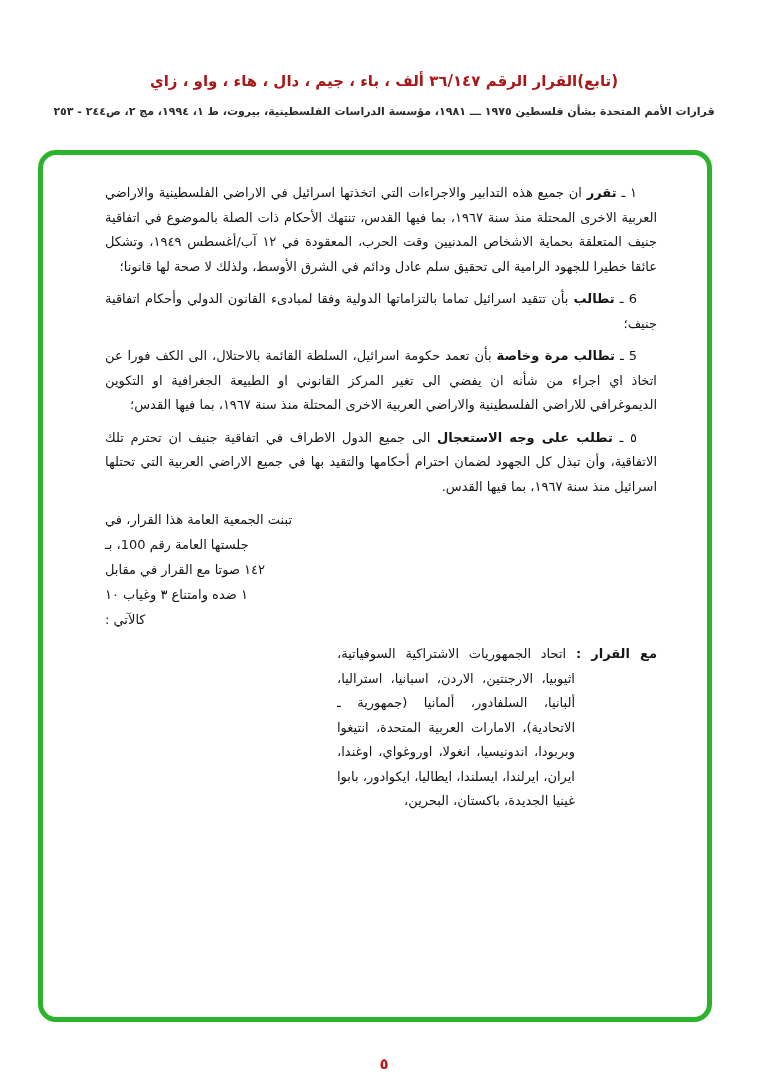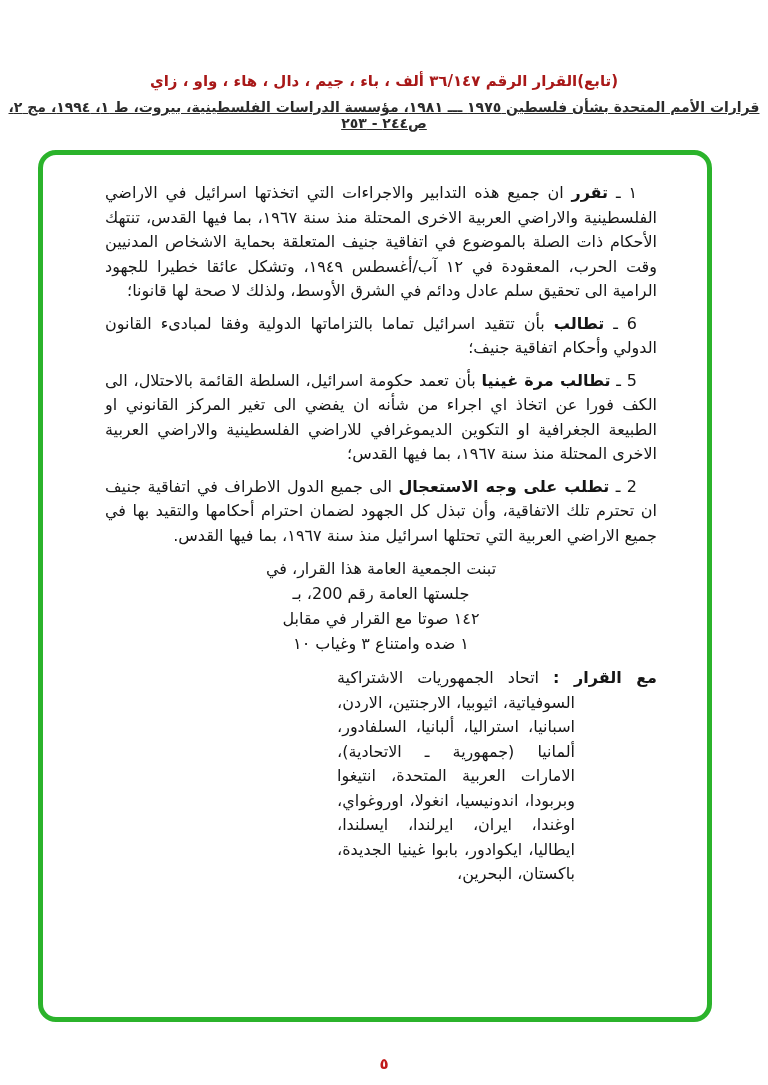--- a/index.html
+++ b/index.html
@@ -23,53 +23,52 @@
     width: 768px;
     text-align: center;
     direction: rtl;
   }
   .doc-title {
     font-size: 15px;
     font-weight: bold;
     color: #a81818;
   }
   .doc-source {
-    margin-top: 9px;
-    font-size: 14px;
+    margin-top: 15px;
+    font-size: 11px;
     font-weight: bold;
     color: #2b2b2b;
-    text-decoration: underline;
   }
   .green-frame {
     position: absolute;
     left: 38px;
     top: 150px;
     width: 674px;
     height: 872px;
     border: 5px solid #2bb32b;
     border-radius: 18px;
     background: #ffffff;
     overflow: hidden;
   }
   .resolution-body {
     direction: rtl;
     padding: 26px 50px 0 62px;
-    font-size: 16px;
+    font-size: 13px;
     line-height: 24.5px;
     text-align: justify;
     color: #161616;
   }
   .clause {
     margin: 0 0 8px 0;
     text-indent: 20px;
   }
   .clause-lead { font-weight: bold; }
   .adoption-note {
     margin: 6px 0 10px 0;
-    text-align: center;
+    text-align: left;
   }
   .adoption-line { line-height: 25px; }
   .vote-with {
     width: 320px;
     padding-right: 82px;
     text-indent: -82px;
     text-align: justify;
   }
   .vote-with-label { font-weight: bold; }
   .page-number {
@@ -94,29 +93,30 @@
   </div>
 
   <div class="green-frame">
     <div class="resolution-body">
 
       <p class="clause"><span class="clause-number">١ ـ</span> <span class="clause-lead">تقرر</span> <span class="clause-text">ان جميع هذه التدابير والاجراءات التي اتخذتها اسرائيل في الاراضي الفلسطينية والاراضي العربية الاخرى المحتلة منذ سنة ١٩٦٧، بما فيها القدس، تنتهك الأحكام ذات الصلة بالموضوع في اتفاقية جنيف المتعلقة بحماية الاشخاص المدنيين وقت الحرب، المعقودة في ١٢ آب/أغسطس ١٩٤٩، وتشكل عائقا خطيرا للجهود الرامية الى تحقيق سلم عادل ودائم في الشرق الأوسط، ولذلك لا صحة لها قانونا؛</span></p>
 
 
       <p class="clause"><span class="clause-number">6 ـ</span> <span class="clause-lead">تطالب</span> <span class="clause-text">بأن تتقيد اسرائيل تماما بالتزاماتها الدولية وفقا لمبادىء القانون الدولي وأحكام اتفاقية جنيف؛</span></p>
 
-      <p class="clause"><span class="clause-number">5 ـ</span> <span class="clause-lead">تطالب مرة غينيا</span> <span class="clause-text">بأن تعمد حكومة اسرائيل، السلطة القائمة بالاحتلال، الى الكف فورا عن اتخاذ اي اجراء من شأنه ان يفضي الى تغير المركز القانوني او الطبيعة الجغرافية او التكوين الديموغرافي للاراضي الفلسطينية والاراضي العربية الاخرى المحتلة منذ سنة ١٩٦٧، بما فيها القدس؛</span></p>
+      <p class="clause"><span class="clause-number">5 ـ</span> <span class="clause-lead">تطالب مرة وخاصة</span> <span class="clause-text">بأن تعمد حكومة اسرائيل، السلطة القائمة بالاحتلال، الى الكف فورا عن اتخاذ اي اجراء من شأنه ان يفضي الى تغير المركز القانوني او الطبيعة الجغرافية او التكوين الديموغرافي للاراضي الفلسطينية والاراضي العربية الاخرى المحتلة منذ سنة ١٩٦٧، بما فيها القدس؛</span></p>
 
-      <p class="clause"><span class="clause-number">2 ـ</span> <span class="clause-lead">تطلب على وجه الاستعجال</span> <span class="clause-text">الى جميع الدول الاطراف في اتفاقية جنيف ان تحترم تلك الاتفاقية، وأن تبذل كل الجهود لضمان احترام أحكامها والتقيد بها في جميع الاراضي العربية التي تحتلها اسرائيل منذ سنة ١٩٦٧، بما فيها القدس.</span></p>
+      <p class="clause"><span class="clause-number">٥ ـ</span> <span class="clause-lead">تطلب على وجه الاستعجال</span> <span class="clause-text">الى جميع الدول الاطراف في اتفاقية جنيف ان تحترم تلك الاتفاقية، وأن تبذل كل الجهود لضمان احترام أحكامها والتقيد بها في جميع الاراضي العربية التي تحتلها اسرائيل منذ سنة ١٩٦٧، بما فيها القدس.</span></p>
 
       <div class="adoption-note">
         <div class="adoption-line">تبنت الجمعية العامة هذا القرار، في</div>
-        <div class="adoption-line">جلستها العامة رقم 200، بـ</div>
+        <div class="adoption-line">جلستها العامة رقم 100، بـ</div>
         <div class="adoption-line">١٤٢ صوتا مع القرار في مقابل</div>
         <div class="adoption-line">١ ضده وامتناع ٣ وغياب ١٠</div>
+        <div class="adoption-line">كالآتي :</div>
       </div>
 
       <p class="vote-with"><span class="vote-with-label">مع القرار :</span> <span class="vote-with-countries">اتحاد الجمهوريات الاشتراكية السوفياتية، اثيوبيا، الارجنتين، الاردن، اسبانيا، استراليا، ألبانيا، السلفادور، ألمانيا (جمهورية ـ الاتحادية)، الامارات العربية المتحدة، انتيغوا وبربودا، اندونيسيا، انغولا، اوروغواي، اوغندا، ايران، ايرلندا، ايسلندا، ايطاليا، ايكوادور، بابوا غينيا الجديدة، باكستان، البحرين،</span></p>
 
     </div>
   </div>
 
   <div class="page-number">٥</div>
 
 </div>

